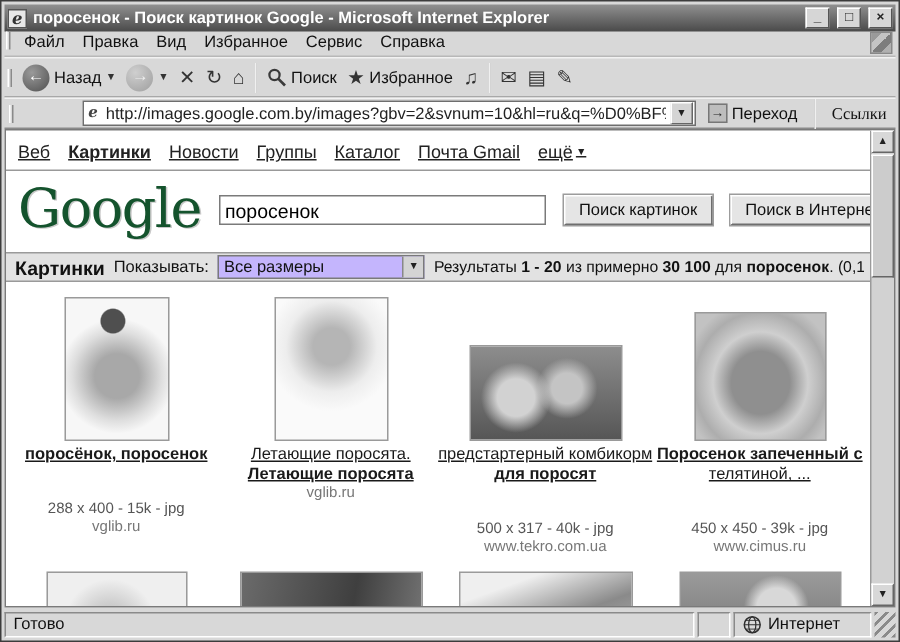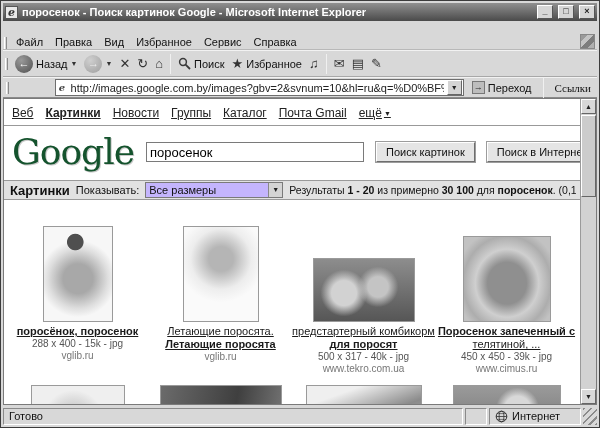--- a/index.html
+++ b/index.html
@@ -15,21 +15,21 @@
               font-weight:bold; font-size:11px; }
   .title-icon { width:13px; height:13px; background:#e8e8e8; color:#333; font-family:"DejaVu Serif",serif;
                 font-style:italic; font-weight:bold; font-size:11px; line-height:12px; text-align:center;
                 border:1px solid #555; flex:none; }
   .title-text { flex:1; white-space:nowrap; overflow:hidden; }
   .win-btn { width:16px; height:14px; background:#d6d6d6; color:#222; border:1px solid;
              border-color:#fff #555 #555 #fff; font-size:9px; line-height:11px; text-align:center;
              margin-left:1px; flex:none; font-weight:bold; }
 
   
-  .menubar { flex:none; height:29px; display:flex; align-items:flex-end; border-bottom:1px solid #b8b8b8; }
+  .menubar { flex:none; height:17px; display:flex; align-items:flex-start; border-bottom:1px solid #b8b8b8; }
   .grip { width:3px; height:12px; border-left:1px solid #fff; border-right:1px solid #8a8a8a;
           margin:0 3px 0 1px; flex:none; }
   .menu-item { padding:1px 6px; white-space:nowrap; }
   .menu-spacer { flex:1; }
   .throbber { width:15px; height:15px; border:1px solid #888; margin-right:2px; flex:none;
               background:
                 linear-gradient(135deg,#9a9a9a 25%,#c4c4c4 25% 50%,#7d7d7d 50% 75%,#b0b0b0 75%); }
 
   
   .toolbar { flex:none; height:27px; display:flex; align-items:center; gap:1px;
@@ -83,21 +83,21 @@
   .rb-section { font-size:13px; font-weight:bold; flex:none; }
   .rb-show { font-size:11px; flex:none; }
   .rb-select { width:138px; height:16px; background:#c4b5fd; border:1px solid #7a7a7a; display:flex;
                align-items:center; flex:none; font-size:11px; }
   .rb-select .val { flex:1; padding:0 3px; overflow:hidden; }
   .rb-select .arrow { width:14px; height:14px; background:#d4d4d4; border-left:1px solid #888;
                       font-size:7px; text-align:center; line-height:13px; color:#222; flex:none; }
   .rb-results { margin-left:auto; font-size:10.5px; overflow:hidden; white-space:nowrap; }
   .rb-results b { font-weight:bold; }
 
-  .grid { display:grid; grid-template-columns:repeat(4,1fr); padding:22px 2px 0 2px; text-align:center; }
+  .grid { display:grid; grid-template-columns:repeat(4,1fr); padding:6px 2px 0 2px; text-align:center; }
   .cell { overflow:hidden; }
   .thumb-box { height:100px; display:flex; align-items:flex-end; justify-content:center; margin-bottom:3px; }
   .thumb { border:1px solid #9a9a9a; }
   .t1 { width:70px; height:96px;
         background:
           radial-gradient(circle at 46% 16%, #4f4f4f 0 9%, rgba(0,0,0,0) 10%),
           radial-gradient(circle at 50% 55%, #a8a8a8 0 24%, #dedede 48%, #f7f7f7 62%);
         background-color:#f7f7f7; }
   .t2 { width:76px; height:96px;
         background:radial-gradient(circle at 50% 34%, #b5b5b5 0 17%, #ededed 42%, #fafafa 60%);
@@ -106,21 +106,21 @@
         background:
           radial-gradient(circle at 30% 55%, #d2d2d2 0 16%, rgba(0,0,0,0) 30%),
           radial-gradient(circle at 64% 45%, #c4c4c4 0 14%, rgba(0,0,0,0) 28%),
           linear-gradient(#8d8d8d,#565656); }
   .t4 { width:88px; height:86px;
         background:
           radial-gradient(ellipse at 50% 55%, #8f8f8f 0 32%, #cfcfcf 52%, #adadad 72%, #c2c2c2 85%);
         background-color:#c2c2c2; }
   .cap-title { font-size:11px; color:#1a1a1a; text-decoration:underline; line-height:13px; }
   .cap-title.bold { font-weight:bold; }
-  .cap-meta { font-size:10px; color:#555; line-height:12px; }
+  .cap-meta { font-size:10px; color:#555; line-height:12px;margin-top:24px; }
   .cap-site { font-size:10px; color:#777; line-height:12px; }
 
   .grid2 { display:grid; grid-template-columns:repeat(4,1fr); padding:10px 2px 0 2px; justify-items:center; }
   .r2a { width:94px; height:60px; border:1px solid #9a9a9a;
          background:radial-gradient(circle at 45% 60%, #c9c9c9 0 20%, #efefef 50%); background-color:#efefef; }
   .r2b { width:122px; height:60px; border:1px solid #9a9a9a;
          background:linear-gradient(100deg,#6b6b6b,#3f3f3f 60%,#777); }
   .r2c { width:116px; height:60px; border:1px solid #9a9a9a;
          background:linear-gradient(160deg,#efefef 20%,#8a8a8a 55%,#bdbdbd); }
   .r2d { width:108px; height:60px; border:1px solid #9a9a9a;

